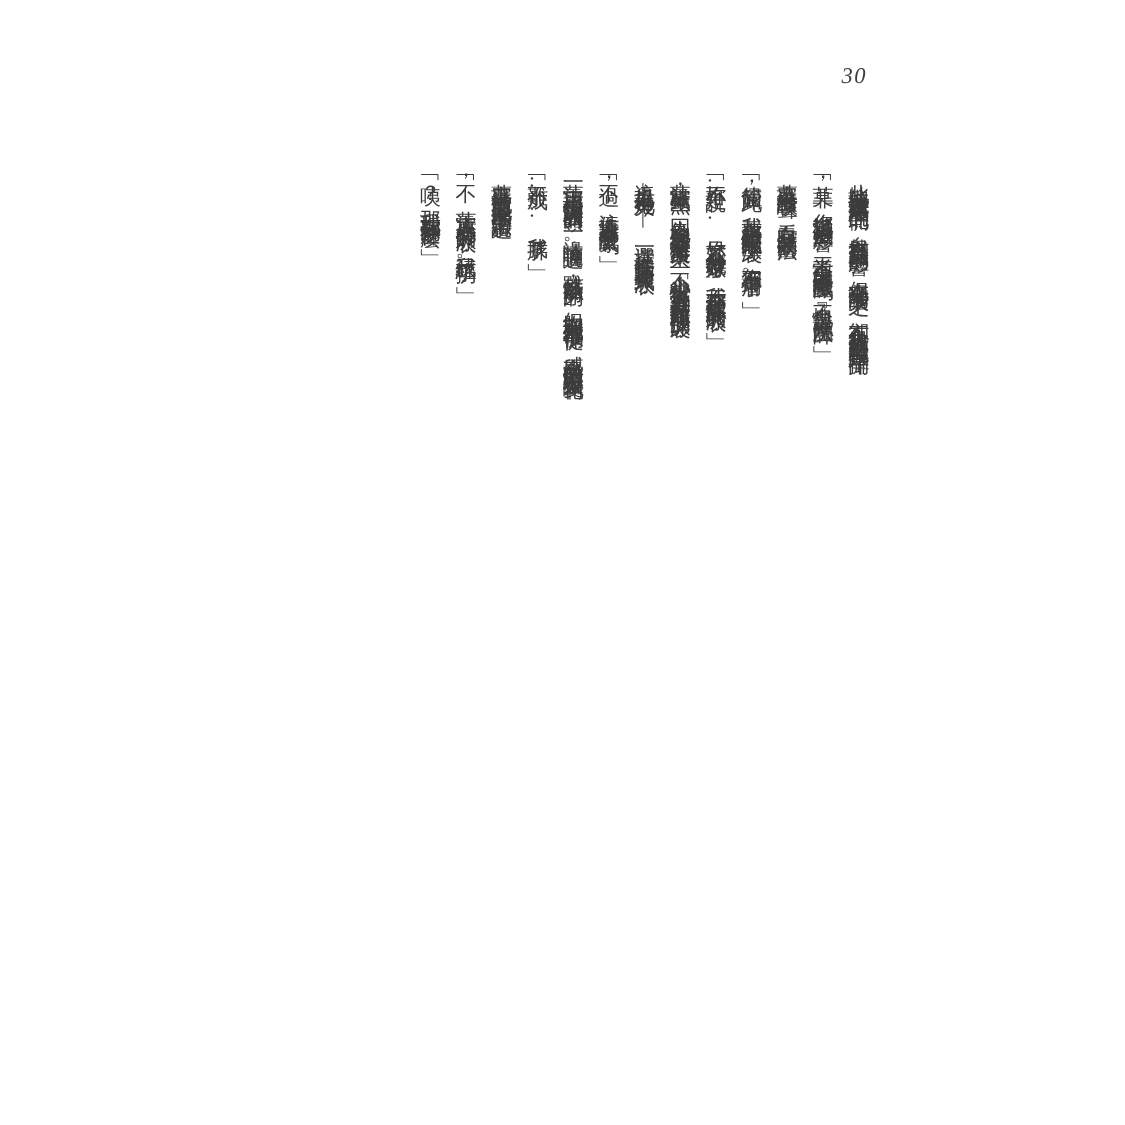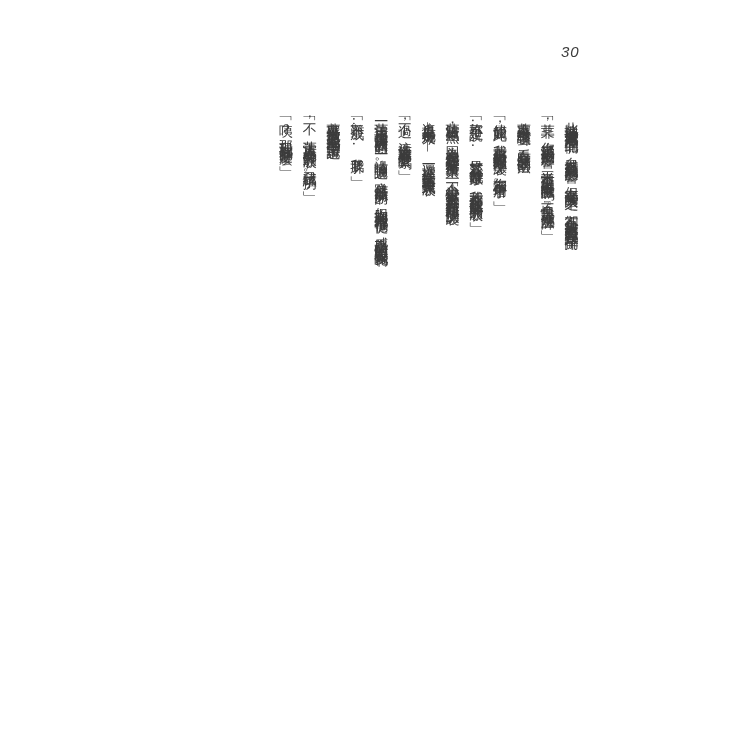--- a/index.html
+++ b/index.html
@@ -15,21 +15,21 @@
     overflow: hidden;
     font-family: "Liberation Serif", "DejaVu Serif", serif;
   }
   .page-number {
     position: absolute;
     top: 43px;
     left: 561px;
     font-size: 15px;
     font-style: italic;
     color: #3c3c3c;
-    font-family: Liberation Sans, sans-serif;
+    font-family: Liberation Serif, serif;
     letter-spacing: 1px;
   }
   .text-area {
     position: absolute;
     top: 83px;
     right: 167px;
     width: 424px;
     height: 620px;
     writing-mode: vertical-rl;
     text-orientation: mixed;

